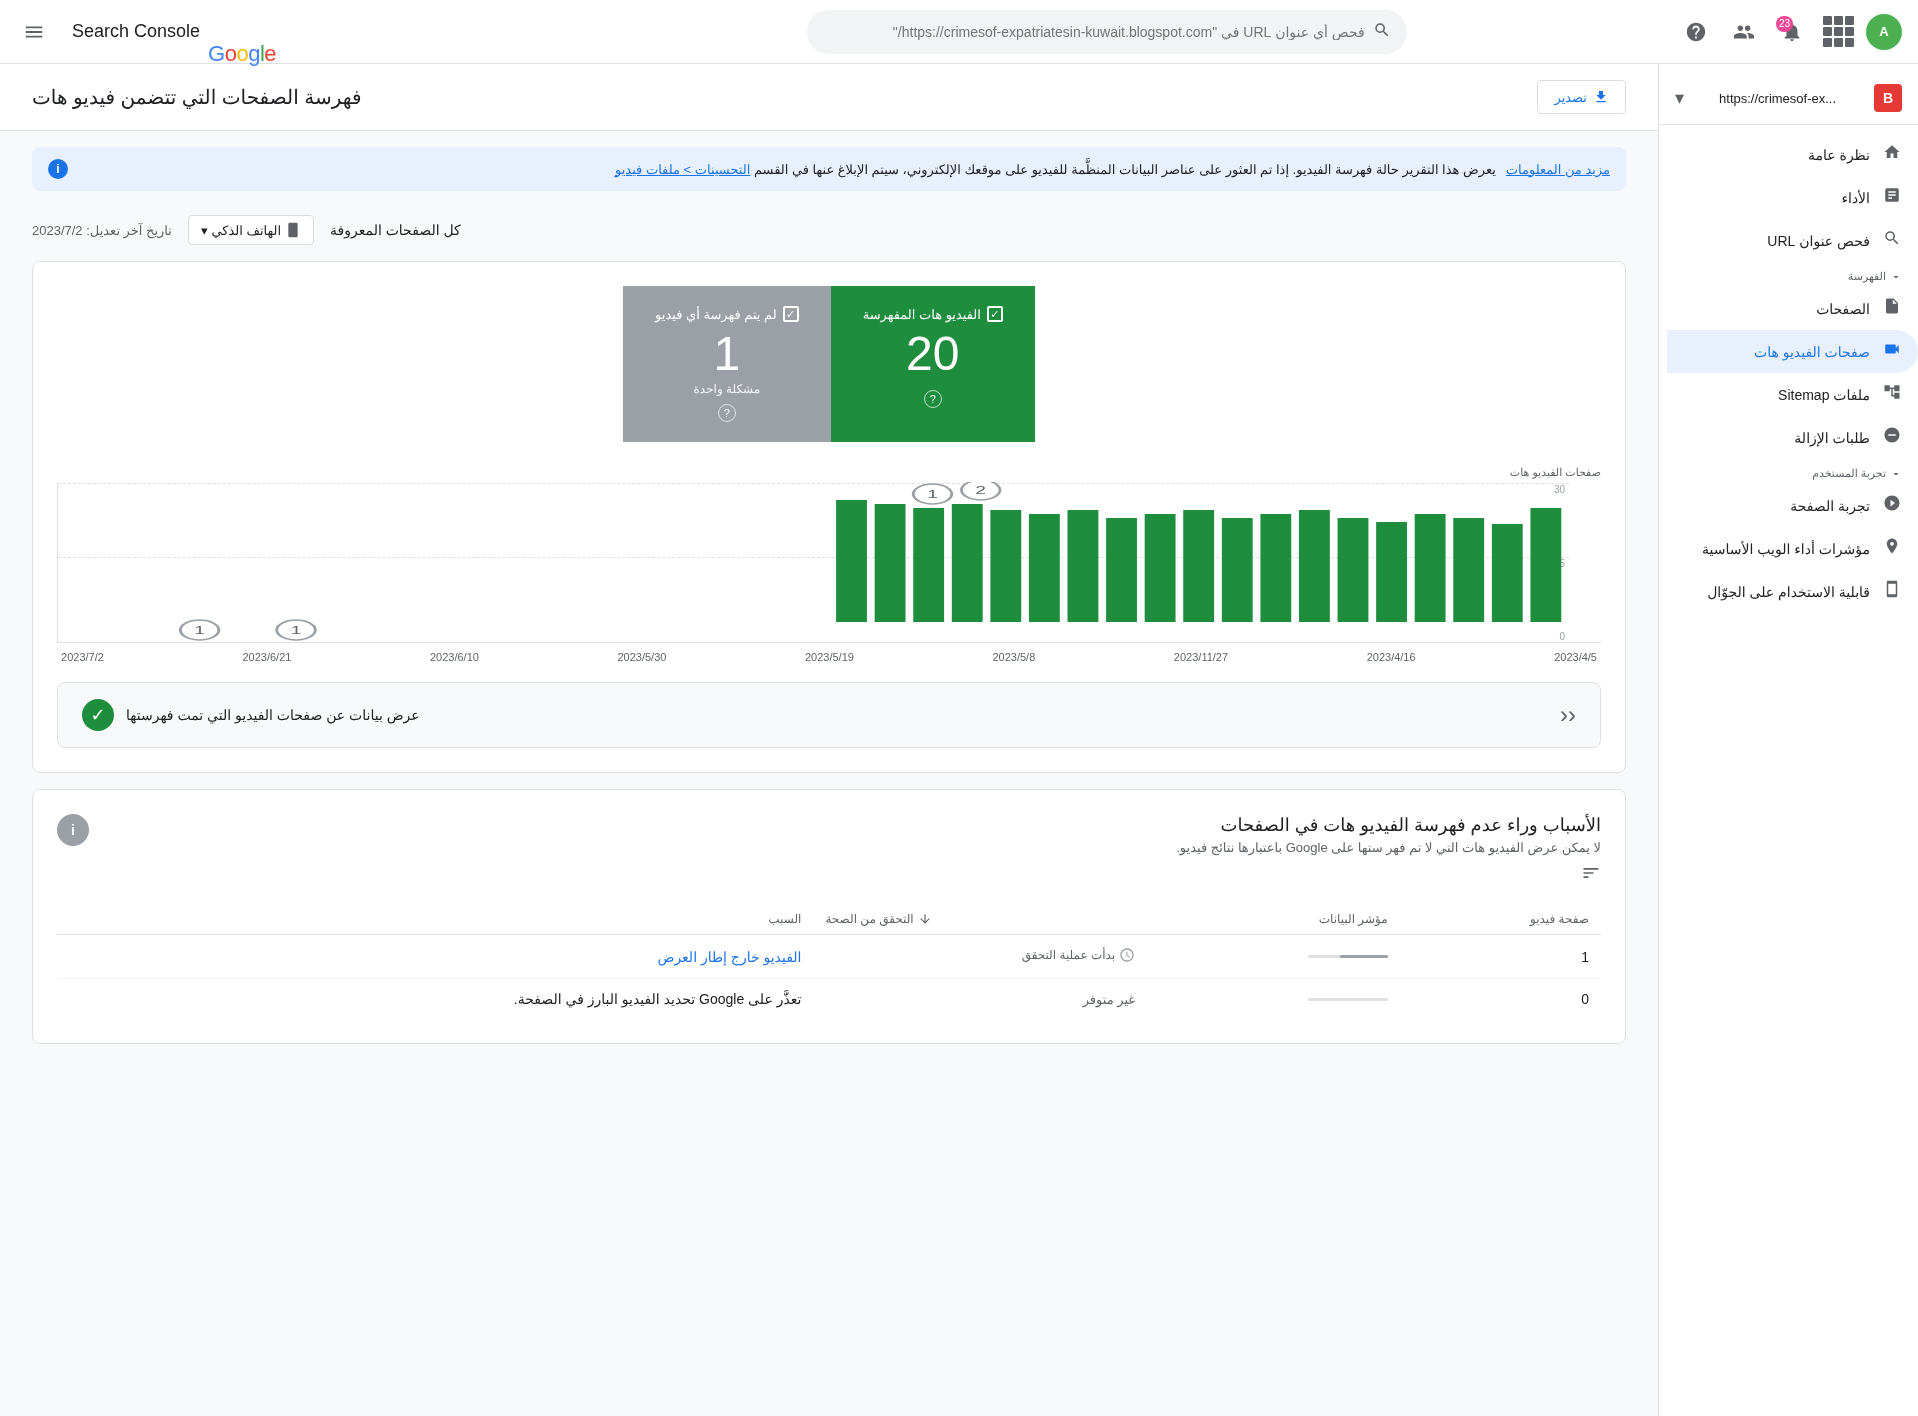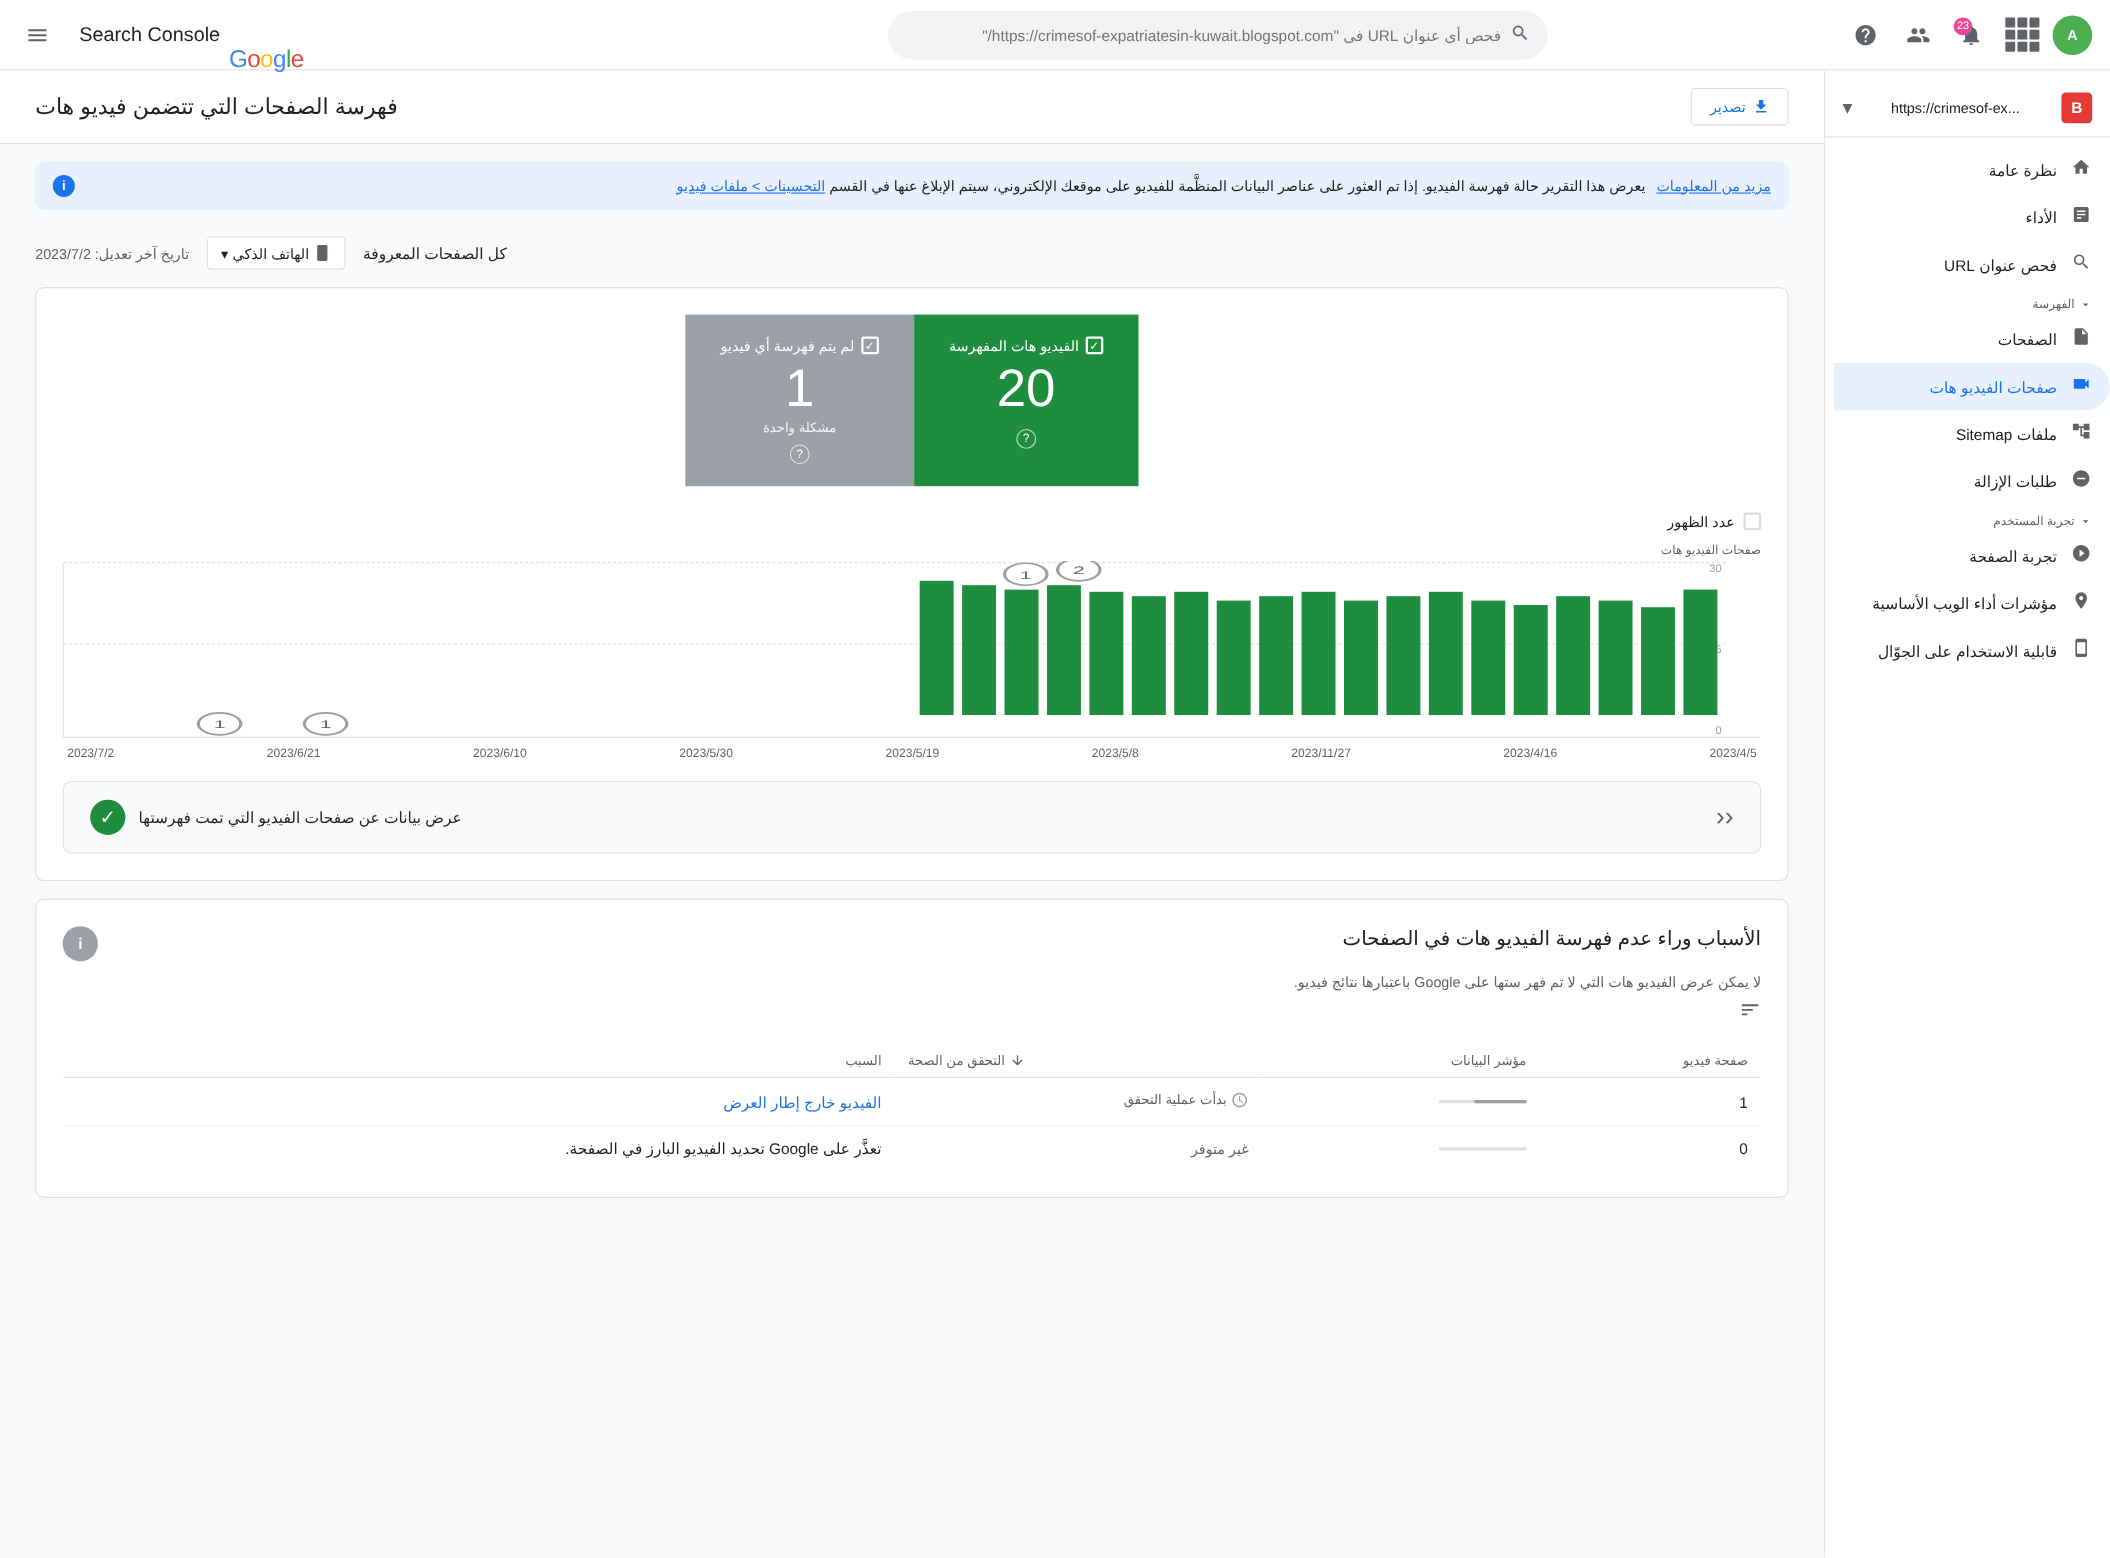--- a/index.html
+++ b/index.html
@@ -420,21 +420,21 @@
       margin-bottom: 8px;
     }
     .reasons-title {
       font-size: 18px;
       color: #202124;
       font-weight: 500;
     }
     .reasons-subtitle {
       font-size: 13px;
       color: #5f6368;
-      margin-top: 21px;
+      margin-top: 4px;
       text-align: right;
     }
     .reasons-info-icon {
       width: 32px; height: 32px;
       background: #9aa0a6;
       border-radius: 50%;
       display: flex; align-items: center; justify-content: center;
       color: #fff; font-size: 14px; font-weight: bold;
       flex-shrink: 0;
       cursor: pointer;
@@ -723,24 +723,20 @@
           <div class="status-box-header">
             <div class="status-box-check">✓</div>
             <span>لم يتم فهرسة أي فيديو</span>
           </div>
           <div class="status-box-number">1</div>
           <div class="status-box-subtitle">مشكلة واحدة</div>
           <div class="status-box-info">?</div>
         </div>
       </div>
 
-      <div class="appearance-row">
-        <div class="appearance-check"></div>
-        <span class="appearance-label">عدد الظهور</span>
-      </div>
 
       <div class="chart-area">
         <div style="font-size:11px;color:#5f6368;margin-bottom:4px;text-align:right;">صفحات الفيديو هات</div>
         <div style="display:flex;gap:0;align-items:flex-end;height:160px;border-bottom:1px solid #e0e0e0;border-left:1px solid #e0e0e0;padding-right:32px;position:relative;">
 
           <div style="position:absolute;right:32px;left:0;display:flex;flex-direction:column;justify-content:space-between;height:100%;pointer-events:none;">
             <div style="border-top:1px dashed #e0e0e0;display:flex;align-items:center;">
                 <span style="font-size:10px;color:#9aa0a6;margin-right:4px;">30</span>
               </div>
             <div style="border-top:1px dashed #e0e0e0;display:flex;align-items:center;">

